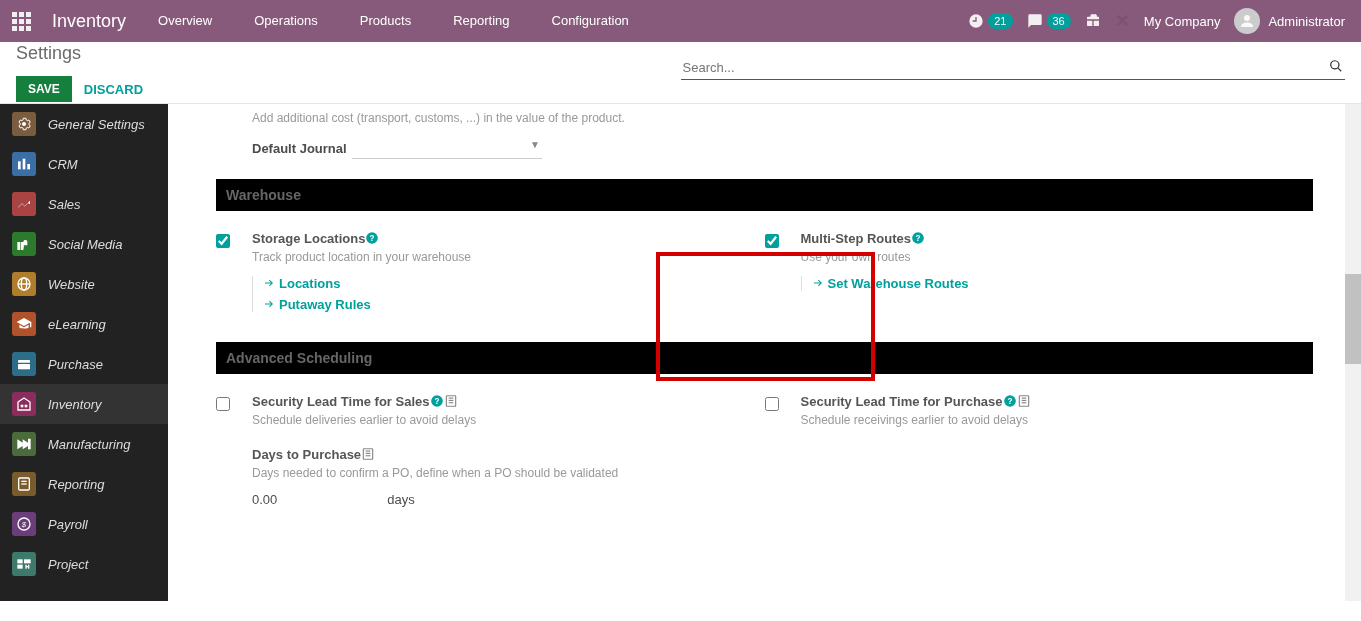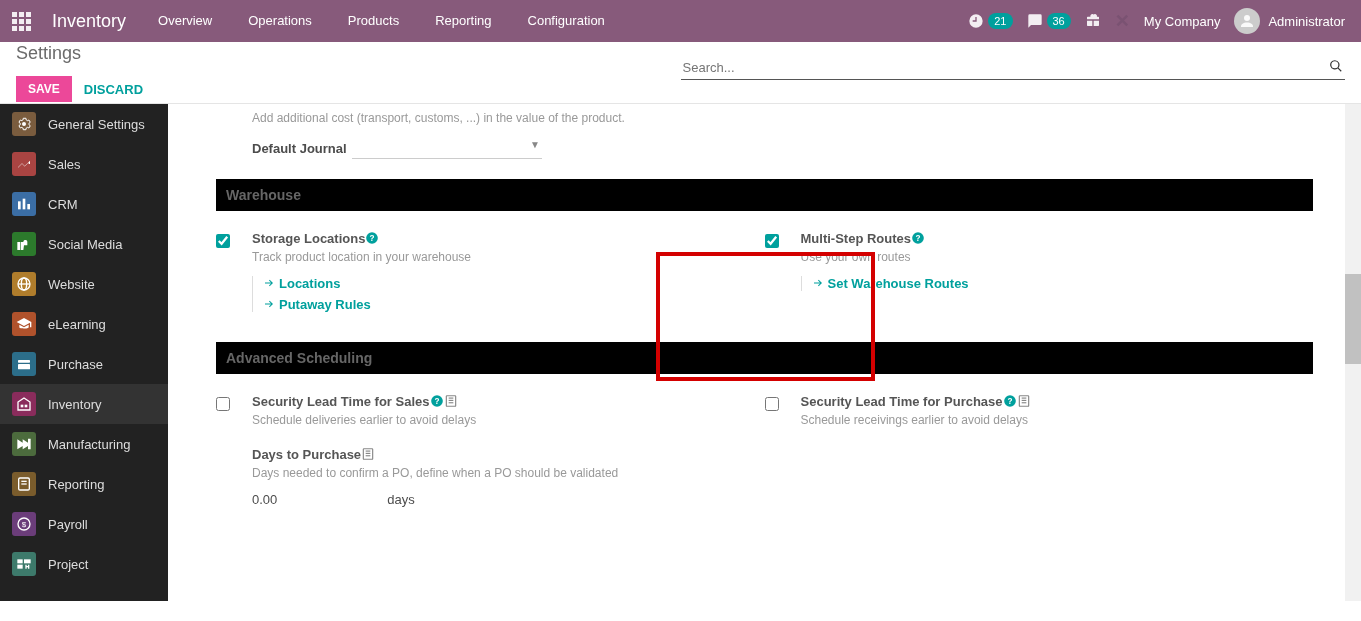--- a/index.html
+++ b/index.html
@@ -5,47 +5,47 @@
 * { margin: 0; padding: 0; box-sizing: border-box; }
 body { font-family: "Helvetica Neue", Arial, sans-serif; font-size: 13px; color: #4c4c4c; background: #fff; overflow: hidden; }
 
 
 .navbar { background: #875a7b; height: 42px; display: flex; align-items: center; color: #fff; }
 .navbar-left { display: flex; align-items: center; flex: 1; }
 .apps-icon { width: 42px; display: flex; align-items: center; justify-content: center; opacity: 0.9; }
 .apps-grid { display: grid; grid-template-columns: repeat(3, 5px); grid-template-rows: repeat(3, 5px); gap: 2px; }
 .apps-grid span { background: #fff; width: 5px; height: 5px; }
 .brand { font-size: 18px; color: #fff; padding: 0 20px 0 10px; }
-.nav-menu { display: flex; gap: 12px; align-items: center; }
+.nav-menu { display: flex; gap: 18px; align-items: center; }
 .nav-item { padding: 0 12px; cursor: pointer; font-size: 13px; line-height: 42px; }
 .navbar-right { display: flex; align-items: center; gap: 14px; padding-right: 16px; }
 .badge-item { display: flex; align-items: center; gap: 4px; cursor: pointer; }
 .badge { background: #00a09d; color: #fff; border-radius: 8px; font-size: 11px; padding: 1px 6px; line-height: 14px; }
 .navbar-right svg { fill: #fff; opacity: 0.9; }
 .navbar-right .xicon { color: #7a5272; font-weight: bold; font-size: 18px; }
 .user { display: flex; align-items: center; gap: 8px; cursor: pointer; }
 .avatar { width: 26px; height: 26px; border-radius: 50%; background: #ccc; display:flex; align-items:center; justify-content:center; }
 
 
 .cp { height: 62px; border-bottom: 1px solid #e5e5e5; display: flex; padding: 0 16px; justify-content: center; }
 .cp-left { width: 50%; display: flex; flex-direction: column; justify-content: center; gap: 12px; }
 .cp-title { font-size: 18px; color: #6b6b6b; font-weight: normal; }
 .cp-btns { display: flex; gap: 12px; align-items: center; }
-.btn-save { background: #ec4899; color: #fff; border: none; padding: 6px 12px; font-weight: bold; cursor: pointer; font-size: 12px; }
+.btn-save { background: #15803d; color: #fff; border: none; padding: 6px 12px; font-weight: bold; cursor: pointer; font-size: 12px; }
 .btn-discard { color: #00a09d; background: none; border: none; font-weight: bold; cursor: pointer; font-size: 13px; }
 .cp-right { width: 50%; display: flex; align-items: flex-start; padding-top: 14px; }
 .searchbar { flex: 1; border-bottom: 1px solid #555; display: flex; align-items: center; }
 .searchbar input { flex:1; border: none; outline: none; font-size: 13px; padding: 4px 2px; color: #888; }
 .searchbar .sicon { padding: 0 2px; }
 
 
 .main { display: flex; height: calc(621px - 42px - 82px); position: relative; }
 
 
-.sidebar { width: 168px; background: #222; color: #e0e0e0; overflow-y: auto; }
+.sidebar { width: 168px; background: #222; color: #e0e0e0; overflow-y: auto; font-style: italic; }
 .sitem { display: flex; align-items: center; height: 40px; padding: 0 12px; gap: 12px; cursor: pointer; font-size: 13px; color: #ddd; }
 .sitem.active { background: #333; }
 .sicon-box { width: 24px; height: 24px; display: flex; align-items: center; justify-content: center; border-radius: 3px; flex-shrink: 0; }
 
 
 .content-wrap { flex: 1; overflow-y: auto; position: relative; }
 .content { padding: 0 48px 32px 48px; }
 .scrolled-text { color: #999; font-size: 12px; padding: 6px 0 4px 36px; line-height: 1.4; }
 .journal-row { display:flex; align-items:center; padding: 8px 0 20px 36px; gap: 0; }
 .journal-label { font-weight: bold; color: #4c4c4c; font-size: 13px; width: 100px; }
@@ -160,36 +160,36 @@
       <div class="sitem">
         <div class="sicon-box" style="background: rgb(122, 92, 62);">
           <svg width="16" height="16" viewBox="0 0 24 24" fill="#fff">
             <circle cx="12" cy="12" r="3"></circle>
             <path d="M19.4 13a7.5 7.5 0 0 0 0-2l2-1.6-2-3.4-2.4 1a7.5 7.5 0 0 0-1.7-1l-.4-2.6h-4l-.4 2.6a7.5 7.5 0 0 0-1.7 1l-2.4-1-2 3.4 2 1.6a7.5 7.5 0 0 0 0 2l-2 1.6 2 3.4 2.4-1a7.5 7.5 0 0 0 1.7 1l.4 2.6h4l.4-2.6a7.5 7.5 0 0 0 1.7-1l2.4 1 2-3.4z" fill="none" stroke="#fff" stroke-width="1.5"></path>
           </svg>
         </div>
         <span>General Settings</span>
       </div>
       <div class="sitem">
-        <div class="sicon-box" style="background: rgb(169, 68, 66);">
-          <svg width="16" height="16" viewBox="0 0 24 24" fill="#fff">
-            <path d="M3 17l6-6 4 4 8-8v5h-2V9.8l-6 6-4-4-6 6z"></path>
-          </svg>
-        </div>
-        <span>Sales</span>
-      </div>
-      <div class="sitem">
         <div class="sicon-box" style="background: rgb(59, 110, 165);">
           <svg width="16" height="16" viewBox="0 0 24 24" fill="#fff">
             <rect x="3" y="8" width="4" height="12"></rect>
             <rect x="10" y="4" width="4" height="16"></rect>
             <rect x="17" y="12" width="4" height="8"></rect>
           </svg>
         </div>
         <span>CRM</span>
+      </div>
+      <div class="sitem">
+        <div class="sicon-box" style="background: rgb(169, 68, 66);">
+          <svg width="16" height="16" viewBox="0 0 24 24" fill="#fff">
+            <path d="M3 17l6-6 4 4 8-8v5h-2V9.8l-6 6-4-4-6 6z"></path>
+          </svg>
+        </div>
+        <span>Sales</span>
       </div>
       <div class="sitem">
         <div class="sicon-box" style="background: rgb(44, 122, 44);">
           <svg width="16" height="16" viewBox="0 0 24 24" fill="#fff">
             <path d="M2 21h4V9H2zm5-12v12h4l1-7h5V9c0-4-6-4-6 0H7z"></path>
           </svg>
         </div>
         <span>Social Media</span>
       </div>
       <div class="sitem">

